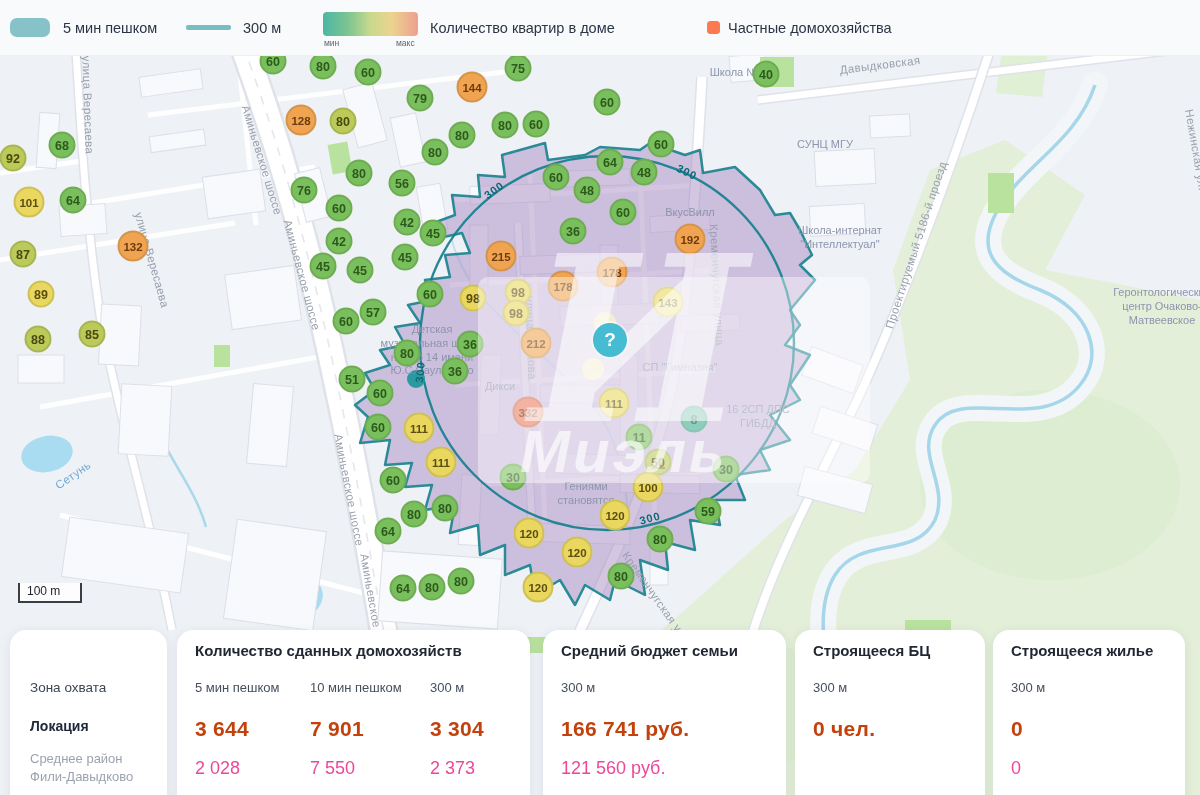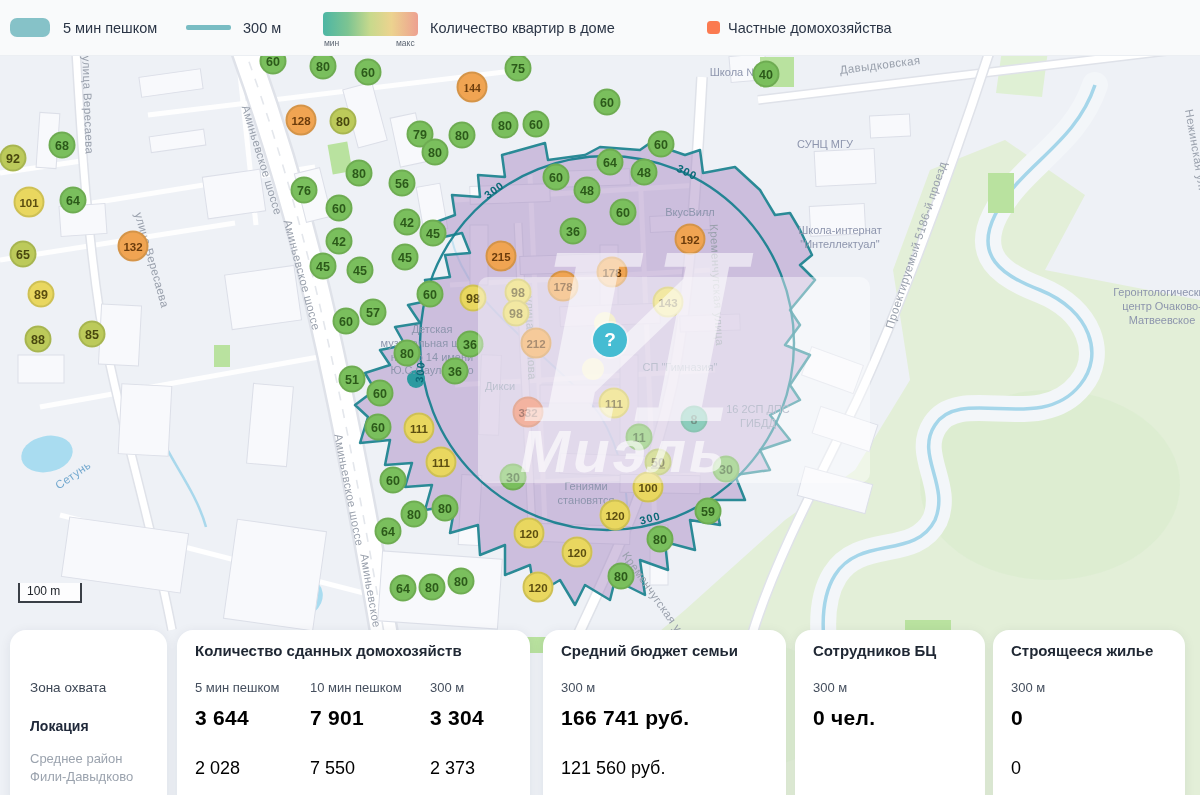--- a/index.html
+++ b/index.html
@@ -47,22 +47,22 @@
   .pin-halo{position:absolute;border-radius:50%;background:#f2e9a6;opacity:.85;z-index:9}
   .scalebar{position:absolute;left:18px;top:528px;width:64px;height:20px;z-index:20;
             background:rgba(255,255,255,.85);border:2px solid #3a3f46;border-top:none;
             font-size:12px;color:#22262c;padding:1px 0 0 7px;box-sizing:border-box}
   
   .card{position:absolute;top:630px;height:185px;background:#fff;border-radius:16px;z-index:40;
         box-shadow:0 2px 12px rgba(30,40,60,.08)}
   .card .title{position:absolute;left:18px;top:12px;font-size:15px;font-weight:bold;color:#1f2733;white-space:nowrap}
   .col{position:absolute;top:0;left:18px;width:110px}
   .r-zone{position:absolute;top:50px;font-size:13px;color:#454f5e;white-space:nowrap}
-  .r-val{position:absolute;top:76px;font-size:21px;font-weight:bold;color:#000000;white-space:nowrap;letter-spacing:.3px}
-  .r-avg{position:absolute;top:128px;font-size:18px;color:#000000;white-space:nowrap}
+  .r-val{position:absolute;top:87px;font-size:21px;font-weight:bold;color:#c2410c;white-space:nowrap;letter-spacing:.3px}
+  .r-avg{position:absolute;top:128px;font-size:18px;color:#ec4899;white-space:nowrap}
   .card-a .r1{position:absolute;left:20px;top:50px;font-size:13.5px;color:#3c4654}
   .card-a .r2{position:absolute;left:20px;top:88px;font-size:14px;font-weight:bold;color:#20293a}
   .card-a .r3{position:absolute;left:20px;top:120px;font-size:13px;color:#9ba3ae;white-space:pre-line;line-height:1.35}
 </style>
 </head>
 <body>
 
 <div class="topbar">
   <div class="sw-walk"></div>
   <div class="lbl" style="left:63px">5 мин пешком</div>
@@ -217,22 +217,22 @@
 Ю.С.Саульского</div>
       <div class="poi" style="left: 1162px; top: 252px;">Геронтологический
 центр Очаково-
 Матвеевское</div>
     </div>
   <div class="layer" id="markers-layer">
       <div class="mk mk-g" style="left: 273px; top: 6px;">60</div>
       <div class="mk mk-g" style="left: 323px; top: 11px;">80</div>
       <div class="mk mk-g" style="left: 368px; top: 17px;">60</div>
       <div class="mk mk-g" style="left: 518px; top: 13px;">75</div>
-      <div class="mk mk-o w3" style="left: 472px; top: 32px; font-family: Liberation Serif, serif;">144</div>
-      <div class="mk mk-g" style="left: 420px; top: 43px; margin-top: 36px;">79</div>
+      <div class="mk mk-o w3" style="left: 472px; top: 32px;">144</div>
+      <div class="mk mk-g" style="left: 420px; top: 43px;">79</div>
       <div class="mk mk-g" style="left: 607px; top: 47px;">60</div>
       <div class="mk mk-g" style="left: 766px; top: 19px;">40</div>
       <div class="mk mk-g" style="left: 62px; top: 90px;">68</div>
       <div class="mk mk-yg" style="left: 13px; top: 103px;">92</div>
       <div class="mk mk-o w3" style="left: 301px; top: 65px;">128</div>
       <div class="mk mk-yg" style="left: 343px; top: 66px;">80</div>
       <div class="mk mk-y w3" style="left: 29px; top: 147px;">101</div>
       <div class="mk mk-g" style="left: 73px; top: 145px;">64</div>
       <div class="mk mk-g" style="left: 304px; top: 135px;">76</div>
       <div class="mk mk-g" style="left: 359px; top: 118px;">80</div>
@@ -242,21 +242,21 @@
       <div class="mk mk-g" style="left: 462px; top: 80px;">80</div>
       <div class="mk mk-g" style="left: 435px; top: 97px;">80</div>
       <div class="mk mk-g" style="left: 661px; top: 89px;">60</div>
       <div class="mk mk-g" style="left: 610px; top: 107px;">64</div>
       <div class="mk mk-g" style="left: 644px; top: 117px;">48</div>
       <div class="mk mk-g" style="left: 556px; top: 122px;">60</div>
       <div class="mk mk-g" style="left: 587px; top: 135px;">48</div>
       <div class="mk mk-g" style="left: 623px; top: 157px;">60</div>
       <div class="mk mk-g" style="left: 573px; top: 176px;">36</div>
       <div class="mk mk-o w3" style="left: 133px; top: 191px;">132</div>
-      <div class="mk mk-yg" style="left: 23px; top: 199px;">65</div>
+      <div class="mk mk-yg" style="left: 23px; top: 199px;">87</div>
       <div class="mk mk-g" style="left: 339px; top: 186px;">42</div>
       <div class="mk mk-g" style="left: 323px; top: 211px;">45</div>
       <div class="mk mk-g" style="left: 360px; top: 215px;">45</div>
       <div class="mk mk-g" style="left: 402px; top: 128px;">56</div>
       <div class="mk mk-g" style="left: 407px; top: 167px;">42</div>
       <div class="mk mk-g" style="left: 433px; top: 178px;">45</div>
       <div class="mk mk-g" style="left: 405px; top: 202px;">45</div>
       <div class="mk mk-y" style="left: 41px; top: 239px;">89</div>
       <div class="mk mk-g" style="left: 373px; top: 257px;">57</div>
       <div class="mk mk-g" style="left: 346px; top: 266px;">60</div>
@@ -348,21 +348,21 @@
 <div class="card" style="left:543px;width:243px">
   <div class="title">Средний бюджет семьи</div>
   <div class="col">
     <div class="r-zone">300 м</div>
     <div class="r-val">166 741 руб.</div>
     <div class="r-avg">121 560 руб.</div>
   </div>
 </div>
 
 <div class="card" style="left:795px;width:190px">
-  <div class="title">Сотрудников БЦ</div>
+  <div class="title">Строящееся БЦ</div>
   <div class="col">
     <div class="r-zone">300 м</div>
     <div class="r-val">0 чел.</div>
     <div class="r-avg"></div>
   </div>
 </div>
 
 <div class="card" style="left:993px;width:192px">
   <div class="title">Строящееся жилье</div>
   <div class="col">

